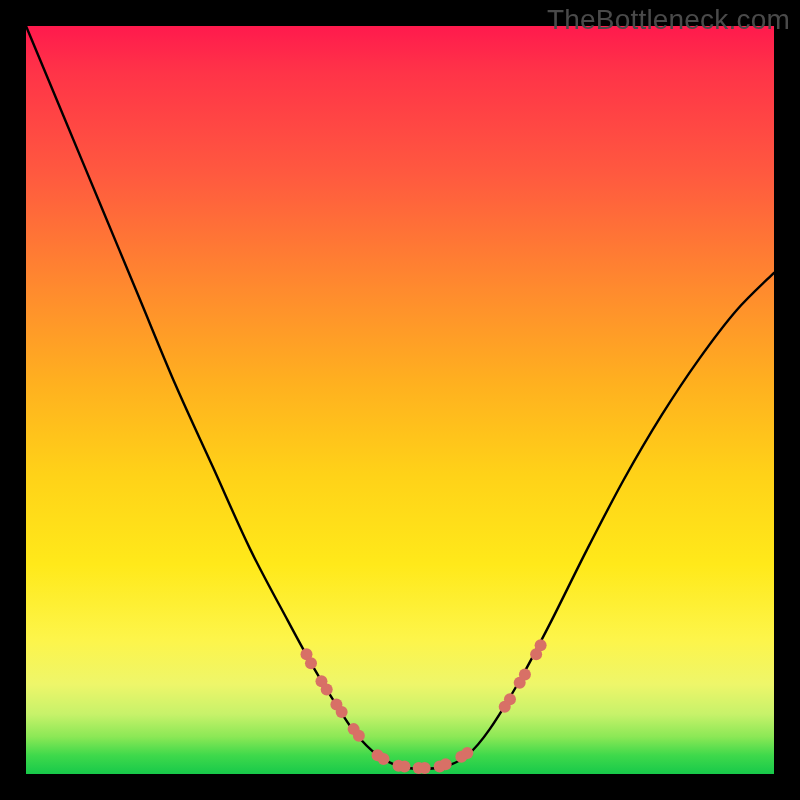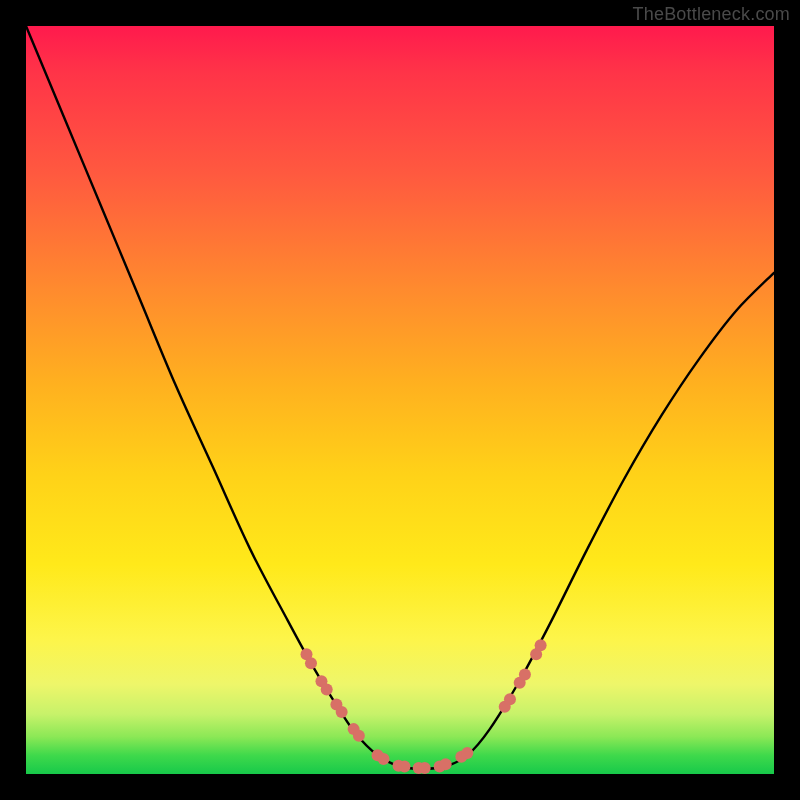--- a/index.html
+++ b/index.html
@@ -41,21 +41,21 @@
       #8ce856 95%,
       #3fd94b 97.5%,
       #17c94a 100%
     );
   }
   .watermark {
     position: absolute;
     top: 4px;
     right: 10px;
     color: #4a4a4a;
-    font-size: 18px;
+    font-size: 28px;
     letter-spacing: 0.2px;
     user-select: none;
   }
   svg.curve {
     position: absolute;
     left: 0;
     top: 0;
     width: 748px;
     height: 748px;
     overflow: visible;

